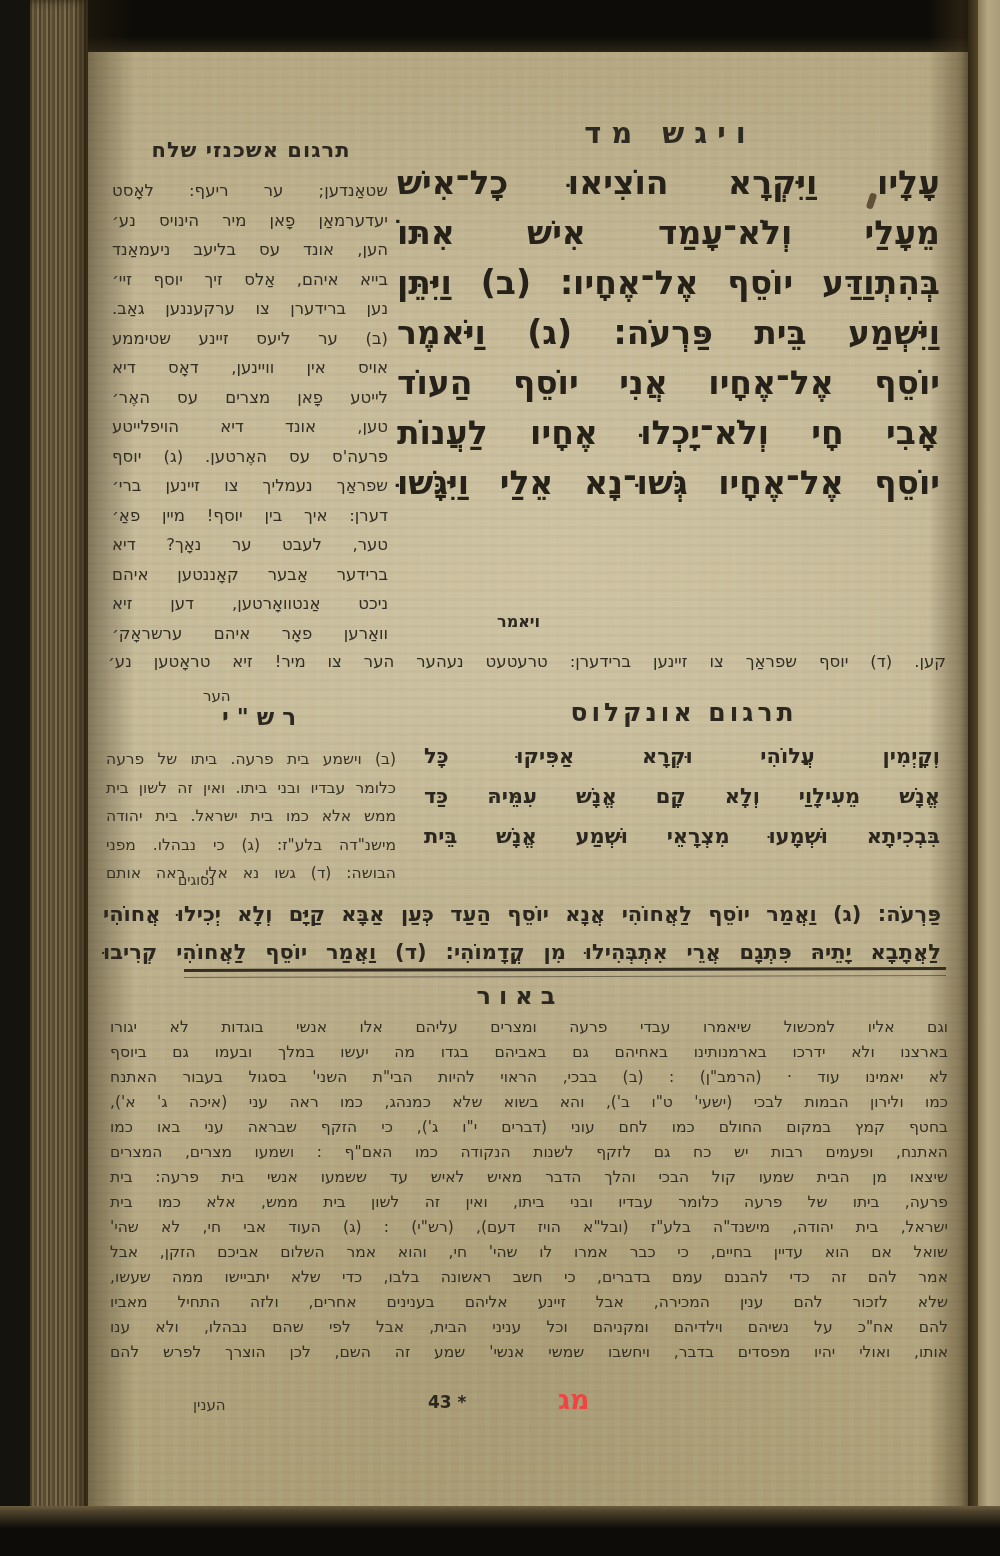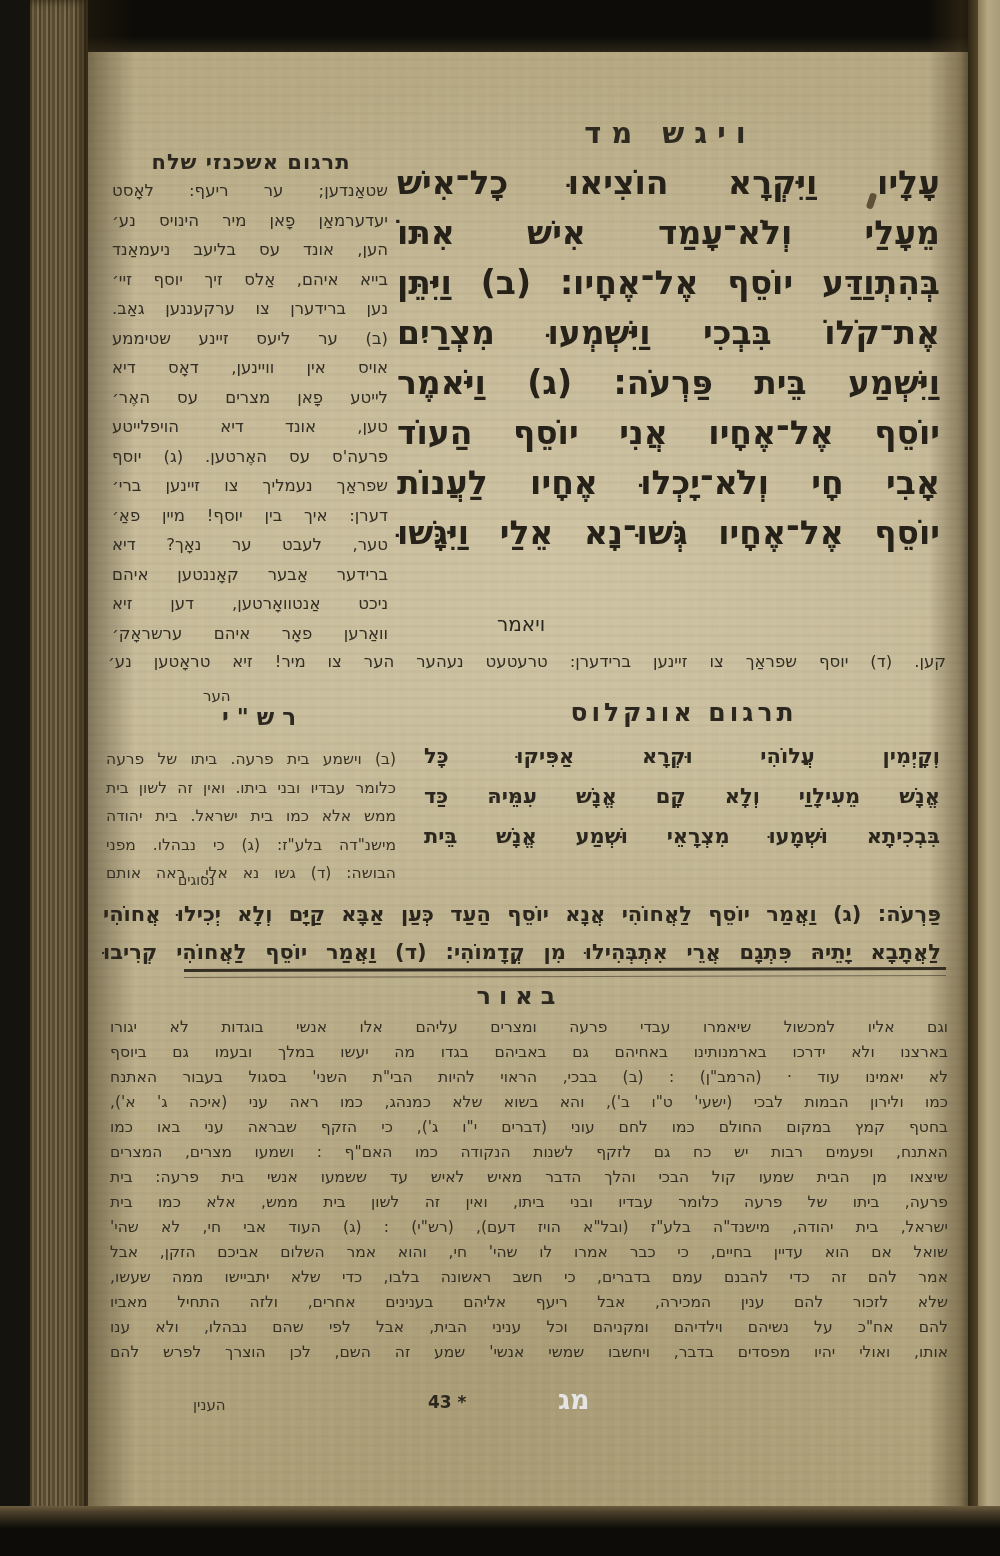--- a/index.html
+++ b/index.html
@@ -52,43 +52,43 @@
     background:#4a3a22;border-radius:3px;transform:rotate(18deg);opacity:.8;}
 
   .heb{direction:rtl;color:#2c2820;}
   .just{text-align:justify;text-align-last:justify;}
   .center{text-align:center;}
 
   
   #page-header{position:absolute;left:400px;top:116px;width:540px;font-size:29px;font-weight:bold;letter-spacing:10px;color:#2e2a21;}
   
   #torah{position:absolute;left:397px;top:158px;width:543px;font-size:33px;font-weight:bold;line-height:50px;color:#262219;}
-  #torah-catchword{position:absolute;left:497px;top:612px;font-size:20px;font-weight:normal;}
+  #torah-catchword{position:absolute;left:497px;top:612px;font-size:16px;font-weight:bold;}
   
-  #ashk-head{position:absolute;left:112px;top:138px;width:278px;font-size:21px;font-weight:bold;letter-spacing:1px;margin-top:12px;}
+  #ashk-head{position:absolute;left:112px;top:138px;width:278px;font-size:21px;font-weight:bold;letter-spacing:1px;}
   #ashk{position:absolute;left:112px;top:176px;width:276px;font-size:16.5px;line-height:29.5px;color:#332e24;}
   #ashk-full{position:absolute;left:108px;top:652px;width:838px;font-size:16.5px;color:#332e24;}
   #ashk-catchword{position:absolute;left:203px;top:687px;font-size:15px;color:#332e24;}
   
   #onkelos-head{position:absolute;left:428px;top:698px;width:512px;font-size:25px;font-weight:bold;letter-spacing:4px;}
   #rashi-head{position:absolute;left:148px;top:704px;width:230px;font-size:23px;font-weight:bold;letter-spacing:8px;}
   
   #onkelos{position:absolute;left:424px;top:736px;width:516px;font-size:21px;font-weight:600;line-height:40px;color:#2b271e;}
   #onkelos-wide{position:absolute;left:103px;top:895px;width:838px;font-size:21px;font-weight:600;line-height:38px;color:#2b271e;}
   
   #rashi{position:absolute;left:106px;top:745px;width:290px;font-size:15.5px;line-height:28.5px;color:#383226;}
   #rashi-catchword{position:absolute;left:178px;top:872px;font-size:14px;color:#383226;}
   
   #rule{position:absolute;left:184px;top:968px;width:762px;height:5px;
     border-top:3px solid #332d22;border-bottom:1px solid rgba(51,45,34,.55);transform:rotate(-0.15deg);}
   
   #biur-head{position:absolute;left:430px;top:982px;width:180px;font-size:24px;font-weight:bold;letter-spacing:8px;}
   #biur{position:absolute;left:110px;top:1015px;width:838px;font-size:15.5px;line-height:25px;color:#342f24;}
   
-  #folio-heb{position:absolute;left:558px;top:1384px;font-size:27px;font-weight:bold;color:#e5e5e5;}
+  #folio-heb{position:absolute;left:558px;top:1384px;font-size:27px;font-weight:bold;color:#ef4444;}
   #folio-num{position:absolute;left:428px;top:1392px;font-size:17px;font-weight:bold;color:#2c2820;direction:ltr;}
   #bottom-catchword{position:absolute;left:193px;top:1396px;font-size:15px;color:#383226;}
 </style>
 </head>
 <body>
 
 <div id="scan">
   <div id="paper"></div>
   <div id="grain"></div>
   <div id="edge-top"></div>
@@ -120,21 +120,20 @@
     <div class="just">טער, לעבט ער נאָך? דיא</div>
     <div class="just">ברידער אַבער קאָננטען איהם</div>
     <div class="just">ניכט אַנטוואָרטען, דען זיא</div>
     <div class="just">וואַרען פאָר איהם ערשראָק׳</div>
   </div>
 
   <div id="torah" class="heb">
     <div class="just">עָלָיו וַיִּקְרָא הוֹצִיאוּ כָל־אִישׁ</div>
     <div class="just">מֵעָלַי וְלֹא־עָמַד אִישׁ אִתּוֹ</div>
     <div class="just">בְּהִתְוַדַּע יוֹסֵף אֶל־אֶחָיו: (ב) וַיִּתֵּן</div>
-    <div class="just">אֶת־קֹלוֹ בִּבְכִי וַיִּשְׁמְעוּ מִצְרַיִם</div>
     <div class="just">וַיִּשְׁמַע בֵּית פַּרְעֹה: (ג) וַיֹּאמֶר</div>
     <div class="just">יוֹסֵף אֶל־אֶחָיו אֲנִי יוֹסֵף הַעוֹד</div>
     <div class="just">אָבִי חָי וְלֹא־יָכְלוּ אֶחָיו לַעֲנוֹת</div>
     <div class="just">יוֹסֵף אֶל־אֶחָיו גְּשׁוּ־נָא אֵלַי וַיִּגָּשׁוּ</div>
   </div>
   <div id="torah-catchword" class="heb">ויאמר</div>
 
   <div id="ashk-full" class="heb just">קען. (ד) יוסף שפראַך צו זיינען ברידערן: טרעטעט נעהער הער צו מיר! זיא טראָטען נע׳</div>
   <div id="ashk-catchword" class="heb">הער</div>
 
@@ -169,21 +168,21 @@
     <div class="just">בארצנו ולא ידרכו בארמנותינו באחיהם גם באביהם בגדו מה יעשו במלך ובעמו גם ביוסף</div>
     <div class="just">לא יאמינו עוד · (הרמב"ן) : (ב) בבכי, הראוי להיות הבי"ת השני' בסגול בעבור האתנח</div>
     <div class="just">כמו ולירון הבמות לבכי (ישעי' ט"ו ב'), והא בשוא שלא כמנהג, כמו ראה עני (איכה ג' א'),</div>
     <div class="just">בחטף קמץ במקום החולם כמו לחם עוני (דברים י"ו ג'), כי הזקף שבראה עני באו כמו</div>
     <div class="just">האתנח, ופעמים רבות יש כח גם לזקף לשנות הנקודה כמו האם"ף : ושמעו מצרים, המצרים</div>
     <div class="just">שיצאו מן הבית שמעו קול הבכי והלך הדבר מאיש לאיש עד ששמעו אנשי בית פרעה: בית</div>
     <div class="just">פרעה, ביתו של פרעה כלומר עבדיו ובני ביתו, ואין זה לשון בית ממש, אלא כמו בית</div>
     <div class="just">ישראל, בית יהודה, מישנד"ה בלע"ז (ובל"א הויז דעם), (רש"י) : (ג) העוד אבי חי, לא שהי'</div>
     <div class="just">שואל אם הוא עדיין בחיים, כי כבר אמרו לו שהי' חי, והוא אמר השלום אביכם הזקן, אבל</div>
     <div class="just">אמר להם זה כדי להבנם עמם בדברים, כי חשב ראשונה בלבו, כדי שלא יתביישו ממה שעשו,</div>
-    <div class="just">שלא לזכור להם ענין המכירה, אבל ריעף אליהם בענינים אחרים, ולזה התחיל מאביו</div>
+    <div class="just">שלא לזכור להם ענין המכירה, אבל זיינע אליהם בענינים אחרים, ולזה התחיל מאביו</div>
     <div class="just">להם אח"כ על נשיהם וילדיהם ומקניהם וכל עניני הבית, אבל לפי שהם נבהלו, ולא ענו</div>
     <div class="just">אותו, ואולי יהיו מפסדים בדבר, ויחשבו שמשי אנשי' שמע זה השם, לכן הוצרך לפרש להם</div>
   </div>
 
   <div id="folio-heb" class="heb">מג</div>
   <div id="folio-num">43 *</div>
   <div id="bottom-catchword" class="heb">הענין</div>
 </div>
 
 </body></html>

